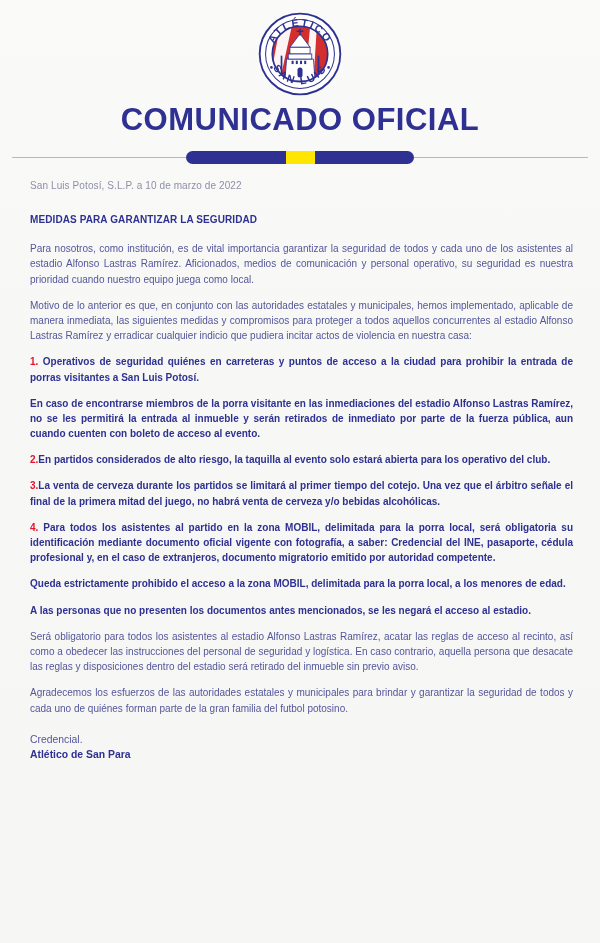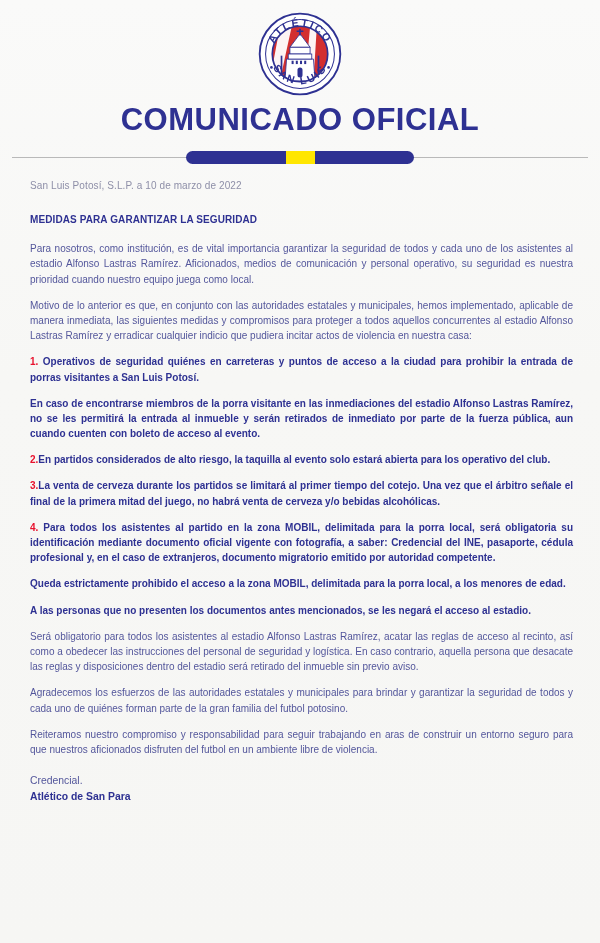--- a/index.html
+++ b/index.html
@@ -215,21 +215,20 @@
     <p class="para bold"><span class="num">2.</span><span>En partidos considerados de alto riesgo, la taquilla al evento solo estará abierta para los operativo del club.</span></p>
 
     <p class="para bold"><span class="num">3.</span><span>La venta de cerveza durante los partidos se limitará al primer tiempo del cotejo. Una vez que el árbitro señale el final de la primera mitad del juego, no habrá venta de cerveza y/o bebidas alcohólicas.</span></p>
 
     <p class="para bold"><span class="num">4.</span><span>  Para todos los asistentes al partido en la zona MOBIL, delimitada para la porra local, será obligatoria su identificación mediante documento oficial vigente con fotografía, a saber: Credencial del INE, pasaporte, cédula profesional y, en el caso de extranjeros, documento migratorio emitido por autoridad competente.</span></p>
     <p class="para bold">Queda estrictamente prohibido el acceso a la zona MOBIL, delimitada para la porra local, a los menores de edad.</p>
     <p class="para bold">A las personas que no presenten los documentos antes mencionados, se les negará el acceso al estadio.</p>
 
     <p class="para light">Será obligatorio para todos los asistentes al estadio Alfonso Lastras Ramírez, acatar las reglas de acceso al recinto, así como a obedecer las instrucciones del personal de seguridad y logística. En caso contrario, aquella persona que desacate las reglas y disposiciones dentro del estadio será retirado del inmueble sin previo aviso.</p>
     <p class="para light">Agradecemos los esfuerzos de las autoridades estatales y municipales para brindar y garantizar la seguridad de todos y cada uno de quiénes forman parte de la gran familia del futbol potosino.</p>
-    <p class="para light">Reiteramos nuestro compromiso y responsabilidad para seguir trabajando en aras de construir un entorno seguro para que nuestros aficionados disfruten del futbol en un ambiente libre de violencia.</p>
 
     <div class="sign">
       <div class="at">Credencial.</div>
       <div class="club">Atlético de San Para</div>
     </div>
 
   </div>
 </div>
 
 </body></html>

